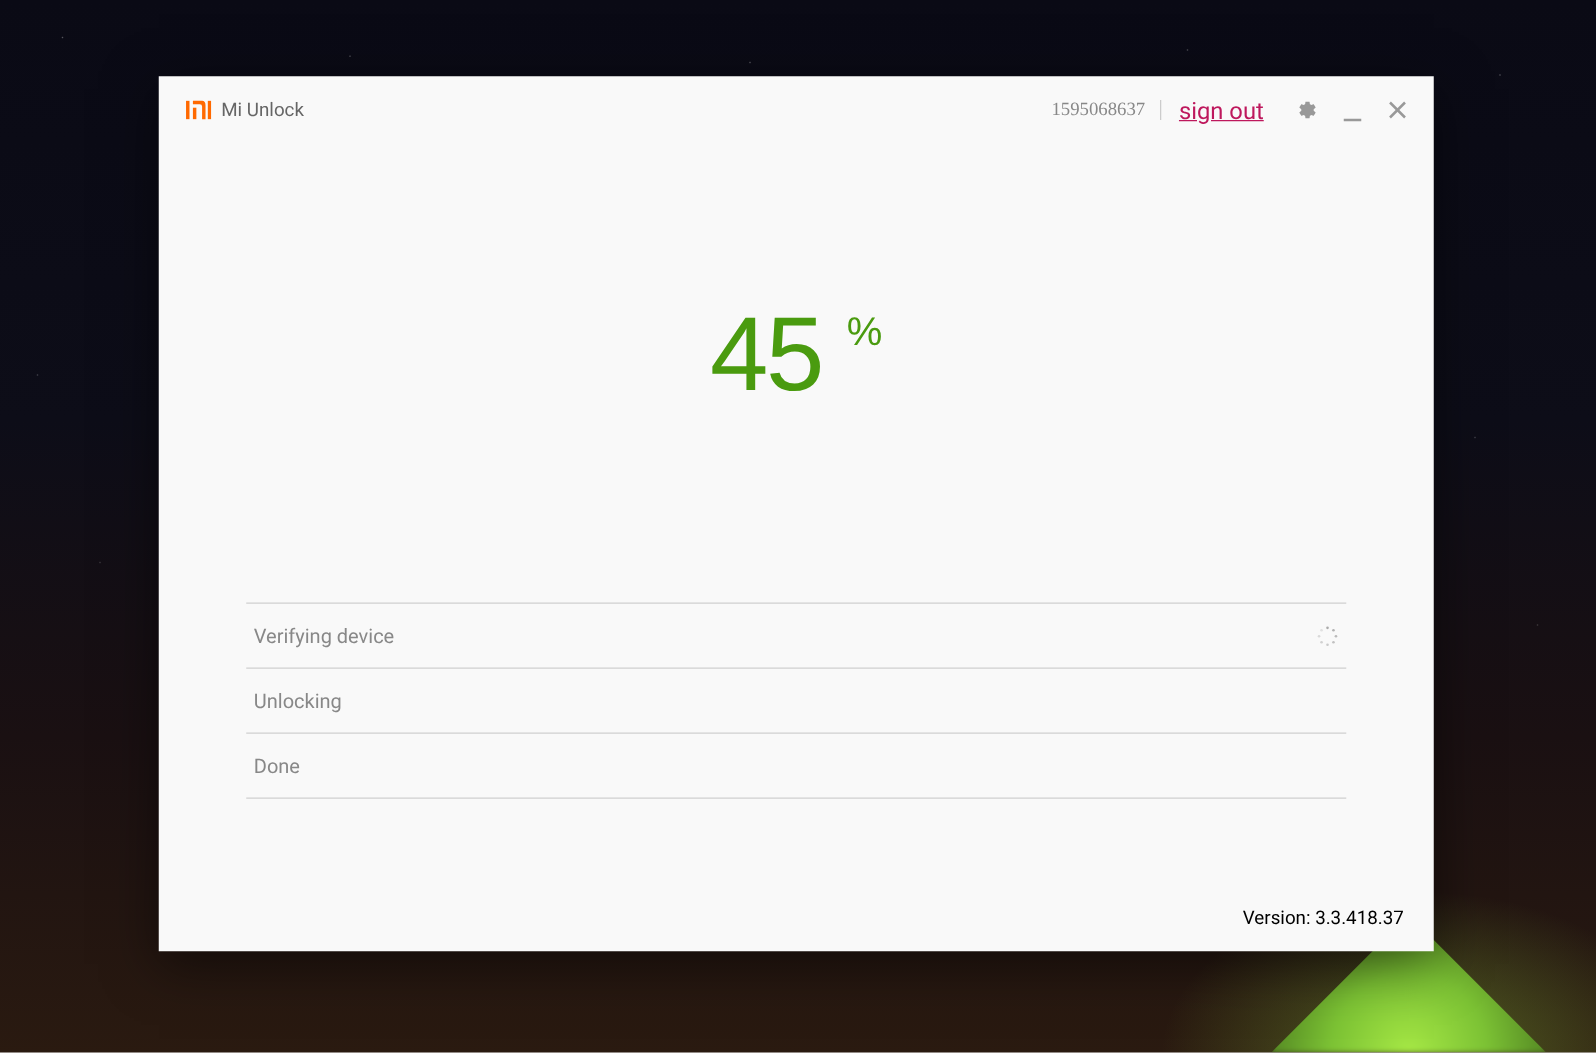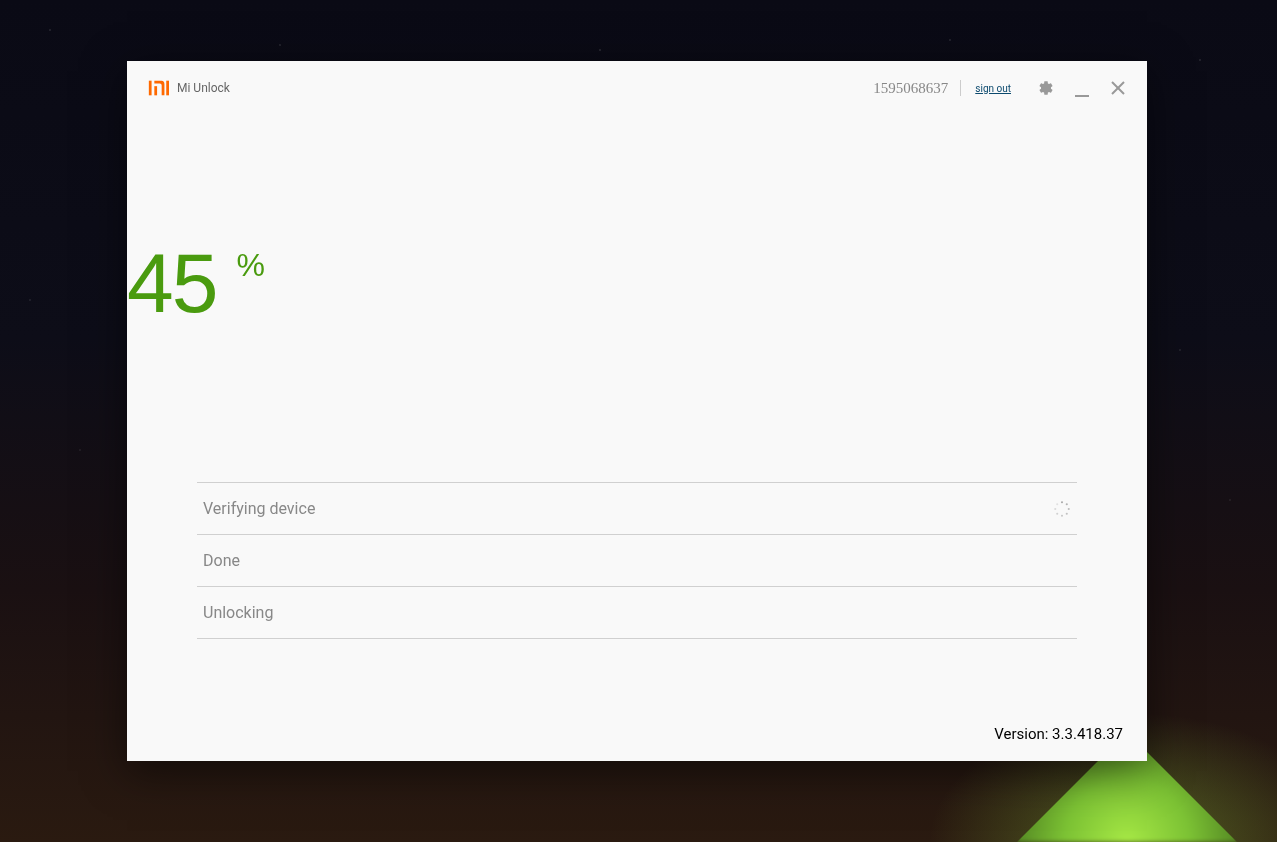--- a/index.html
+++ b/index.html
@@ -83,21 +83,21 @@
     
     .mi-logo {
       width: 22px;
       height: 22px;
       margin-right: 8px;
       flex-shrink: 0;
     }
     
     .app-title {
       color: #666;
-      font-size: 12px;
+      font-size: 15px;
       font-weight: 400;
       text-align: center;
     }
     
     .titlebar-spacer {
       flex: 1;
     }
     
     .account-number {
       color: #888;
@@ -107,22 +107,22 @@
     }
     
     .divider-v {
       width: 1px;
       height: 16px;
       background: #ccc;
       margin-right: 14px;
     }
     
     .signout-link {
-      color: #0c4a6e;
-      font-size: 10px;
+      color: #be185d;
+      font-size: 19px;
       text-decoration: underline;
       cursor: pointer;
       margin-right: 26px;
     }
     
     .title-icon {
       color: #999;
       cursor: pointer;
       width: 18px;
       height: 18px;
@@ -147,21 +147,21 @@
       position: relative;
       top: 4px;
     }
     
     .close-icon {
       font-size: 18px;
       line-height: 1;
     }
     
     .progress-area {
-      text-align: left;
+      text-align: center;
       padding-top: 120px;
     }
     
     .progress-value {
       font-size: 84px;
       font-weight: 400;
       color: #4a9b0f;
       font-family: "Segoe UI Light", "Segoe UI", sans-serif;
       letter-spacing: -2px;
       display: inline-block;
@@ -281,22 +281,22 @@
             <circle cx="18.36" cy="18.36" r="1.4" opacity="0.7"></circle>
             <circle cx="12" cy="21" r="1.4" opacity="0.6"></circle>
             <circle cx="5.64" cy="18.36" r="1.4" opacity="0.5"></circle>
             <circle cx="3" cy="12" r="1.4" opacity="0.4"></circle>
             <circle cx="5.64" cy="5.64" r="1.4" opacity="0.3"></circle>
           </g>
         </svg>
       </span>
     </div>
     <div class="step-row">
+      <span class="step-label">Unlocking</span>
+    </div>
+    <div class="step-row">
       <span class="step-label">Done</span>
     </div>
-    <div class="step-row">
-      <span class="step-label">Unlocking</span>
-    </div>
   </div>
 
   <div class="version">Version: 3.3.418.37</div>
 
 </div>
 
 </body></html>

